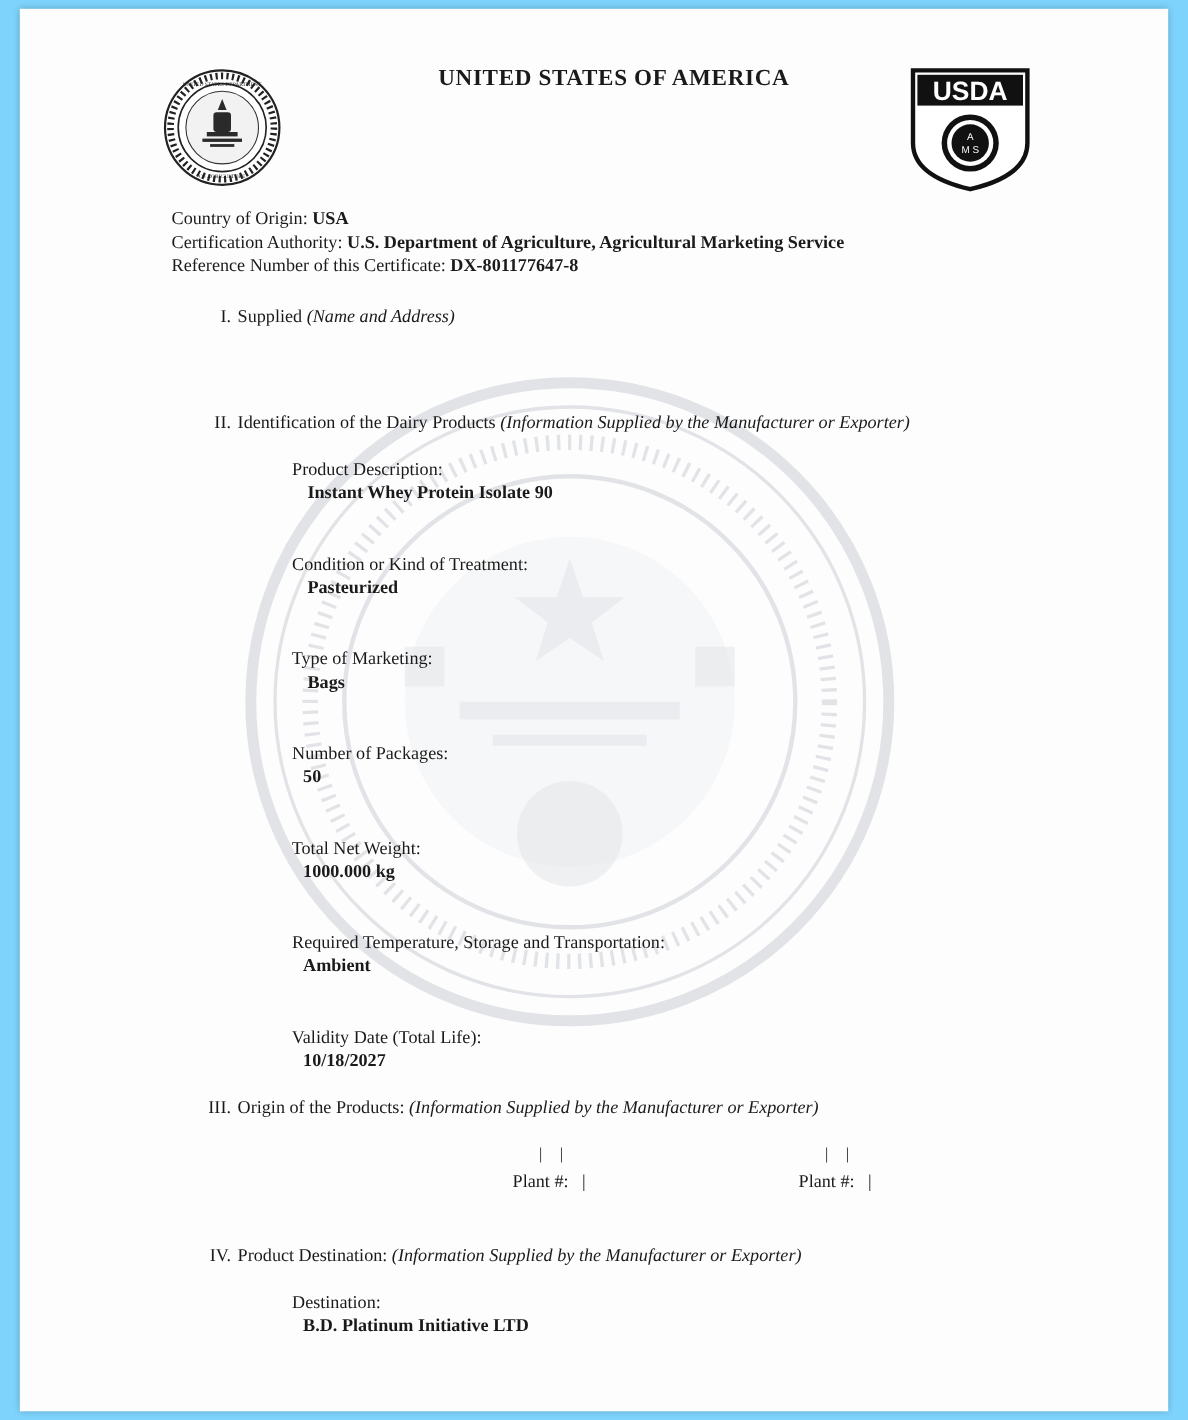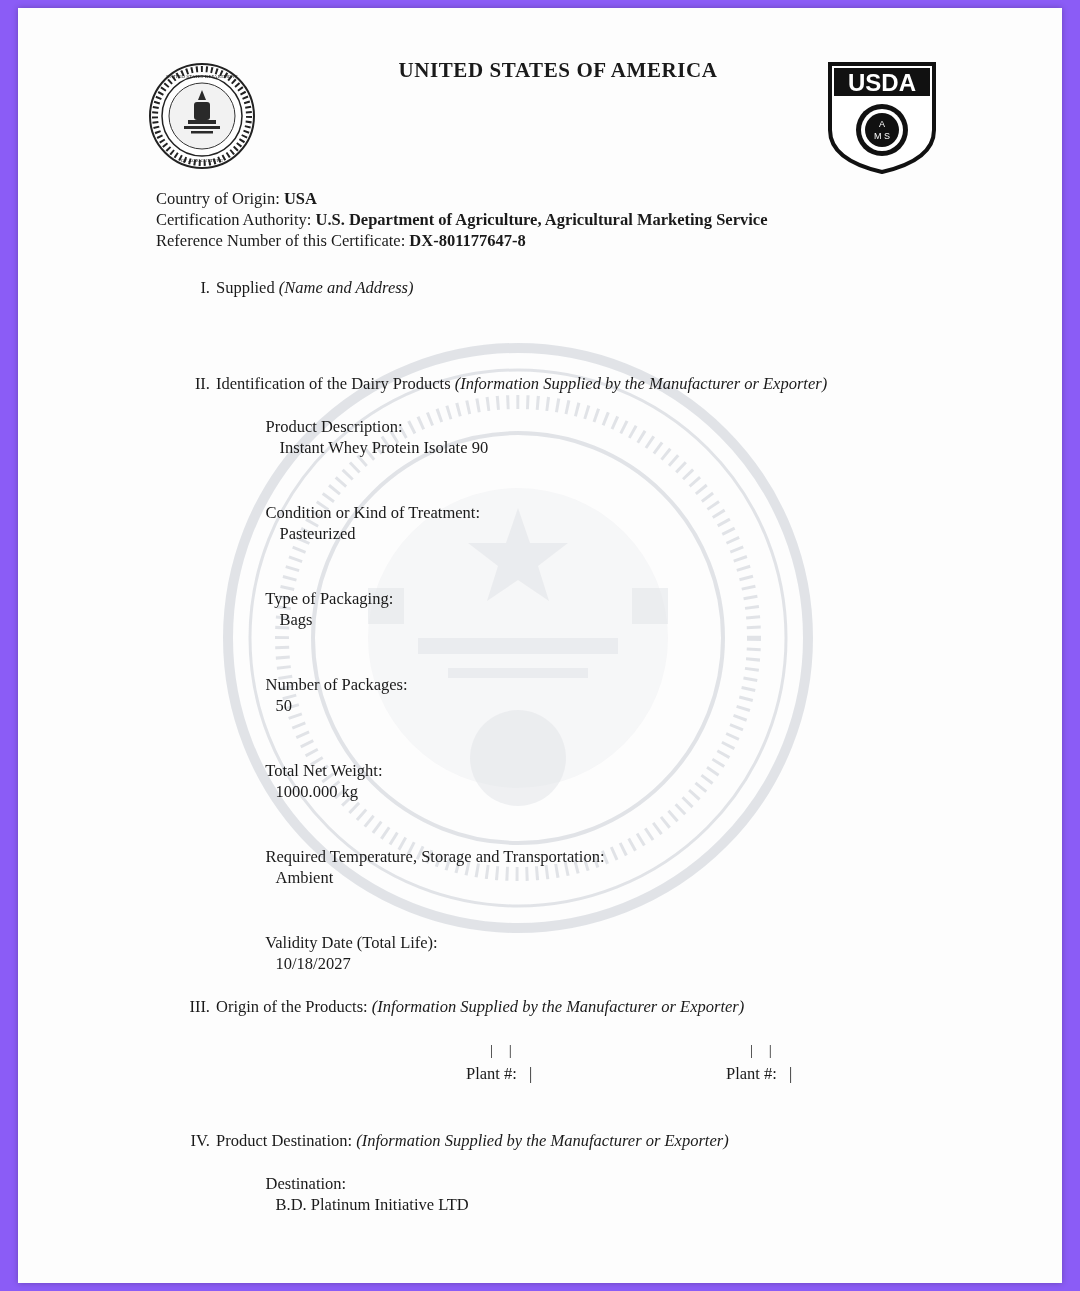--- a/index.html
+++ b/index.html
@@ -10,21 +10,21 @@
   body {
     width: 1080px;
     height: 1291px;
     font-family: "Liberation Serif", serif;
     color: #1a1a1a;
   }
   .page {
     position: relative;
     width: 1080px;
     height: 1291px;
-    background: #8b5cf6;
+    background: #7dd3fc;
     overflow: hidden;
   }
   .paper {
     position: absolute;
     left: 18px;
     top: 8px;
     width: 1044px;
     height: 1275px;
     background: #fdfdfd;
     box-shadow: 0 0 6px rgba(0,0,0,0.25);
@@ -105,21 +105,21 @@
     padding-left: 30px;
   }
   .rom {
     position: absolute;
     left: 0;
     top: 0;
     width: 24px;
     text-align: right;
   }
   .ital { font-style: italic; }
-  .b { font-weight: normal; }
+  .b { font-weight: bold; }
 
   .field-list {
     margin-left: 30px;
   }
   .field-row { white-space: pre; }
 
   
   .plants {
     position: relative;
     height: 62px;
@@ -236,21 +236,21 @@
         <div class="field-list">
           <div class="field-row">
             <span>Product Description:</span>
             <span class="b" style="margin-left:14px">Instant Whey Protein Isolate 90</span>
           </div>
           <div class="field-row">
             <span>Condition or Kind of Treatment:</span>
             <span class="b" style="margin-left:14px">Pasteurized</span>
           </div>
           <div class="field-row">
-            <span>Type of Packaging:</span>
+            <span>Type of Marketing:</span>
             <span class="b" style="margin-left:14px">Bags</span>
           </div>
           <div class="field-row">
             <span>Number of Packages:</span>
             <span class="b" style="margin-left:10px">50</span>
           </div>
           <div class="field-row">
             <span>Total Net Weight:</span>
             <span class="b" style="margin-left:10px">1000.000 kg</span>
           </div>

